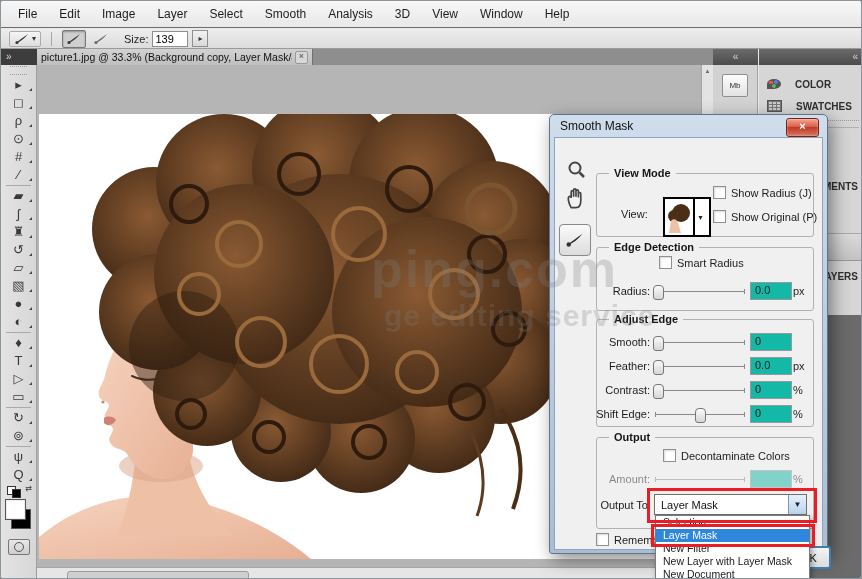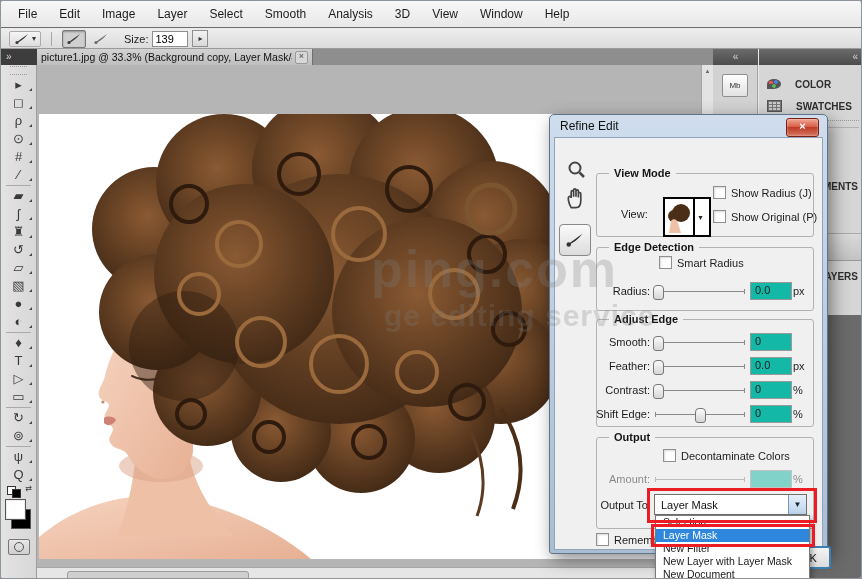--- a/index.html
+++ b/index.html
@@ -374,21 +374,21 @@
       </div>
       <div id="panel-button"></div>
       <div class="panel-row" id="layers-row">
         <span>LAYERS</span>
       </div>
       <div id="dock-dark"></div>
     </div>
   </div>
 
   <div id="dialog">
-    <span id="dlg-title">Refine Edit</span>
+    <span id="dlg-title">Smooth Mask</span>
     <span id="dlg-close">×</span>
     <div id="dlg-body">
 
       <svg class="dlg-icon" style="left:12px;top:22px;" width="20" height="20" viewBox="0 0 20 20">
         <circle cx="8" cy="8" r="5.5" fill="none" stroke="#444" stroke-width="2"></circle>
         <line x1="12.5" y1="12.5" x2="17" y2="17" stroke="#444" stroke-width="2.5"></line>
       </svg>
       <svg class="dlg-icon" style="left:10px;top:48px;" width="22" height="24" viewBox="0 0 18 20">
         <path d="M5 18 C3 15 2 10 3 9 C4 8 5 9 5 10 L5 5 C5 3.4 7 3.4 7 5 L7 9 L7 3.6 C7 2 9 2 9 3.6 L9 9 L9 4.4 C9 2.8 11 2.8 11 4.4 L11 9.6 L11 6.6 C11 5 13 5 13 6.6 L13 12 C13 15.5 11.5 18 8.8 18 Z" fill="#f2f2f2" stroke="#444" stroke-width="1.4"></path>
       </svg>

